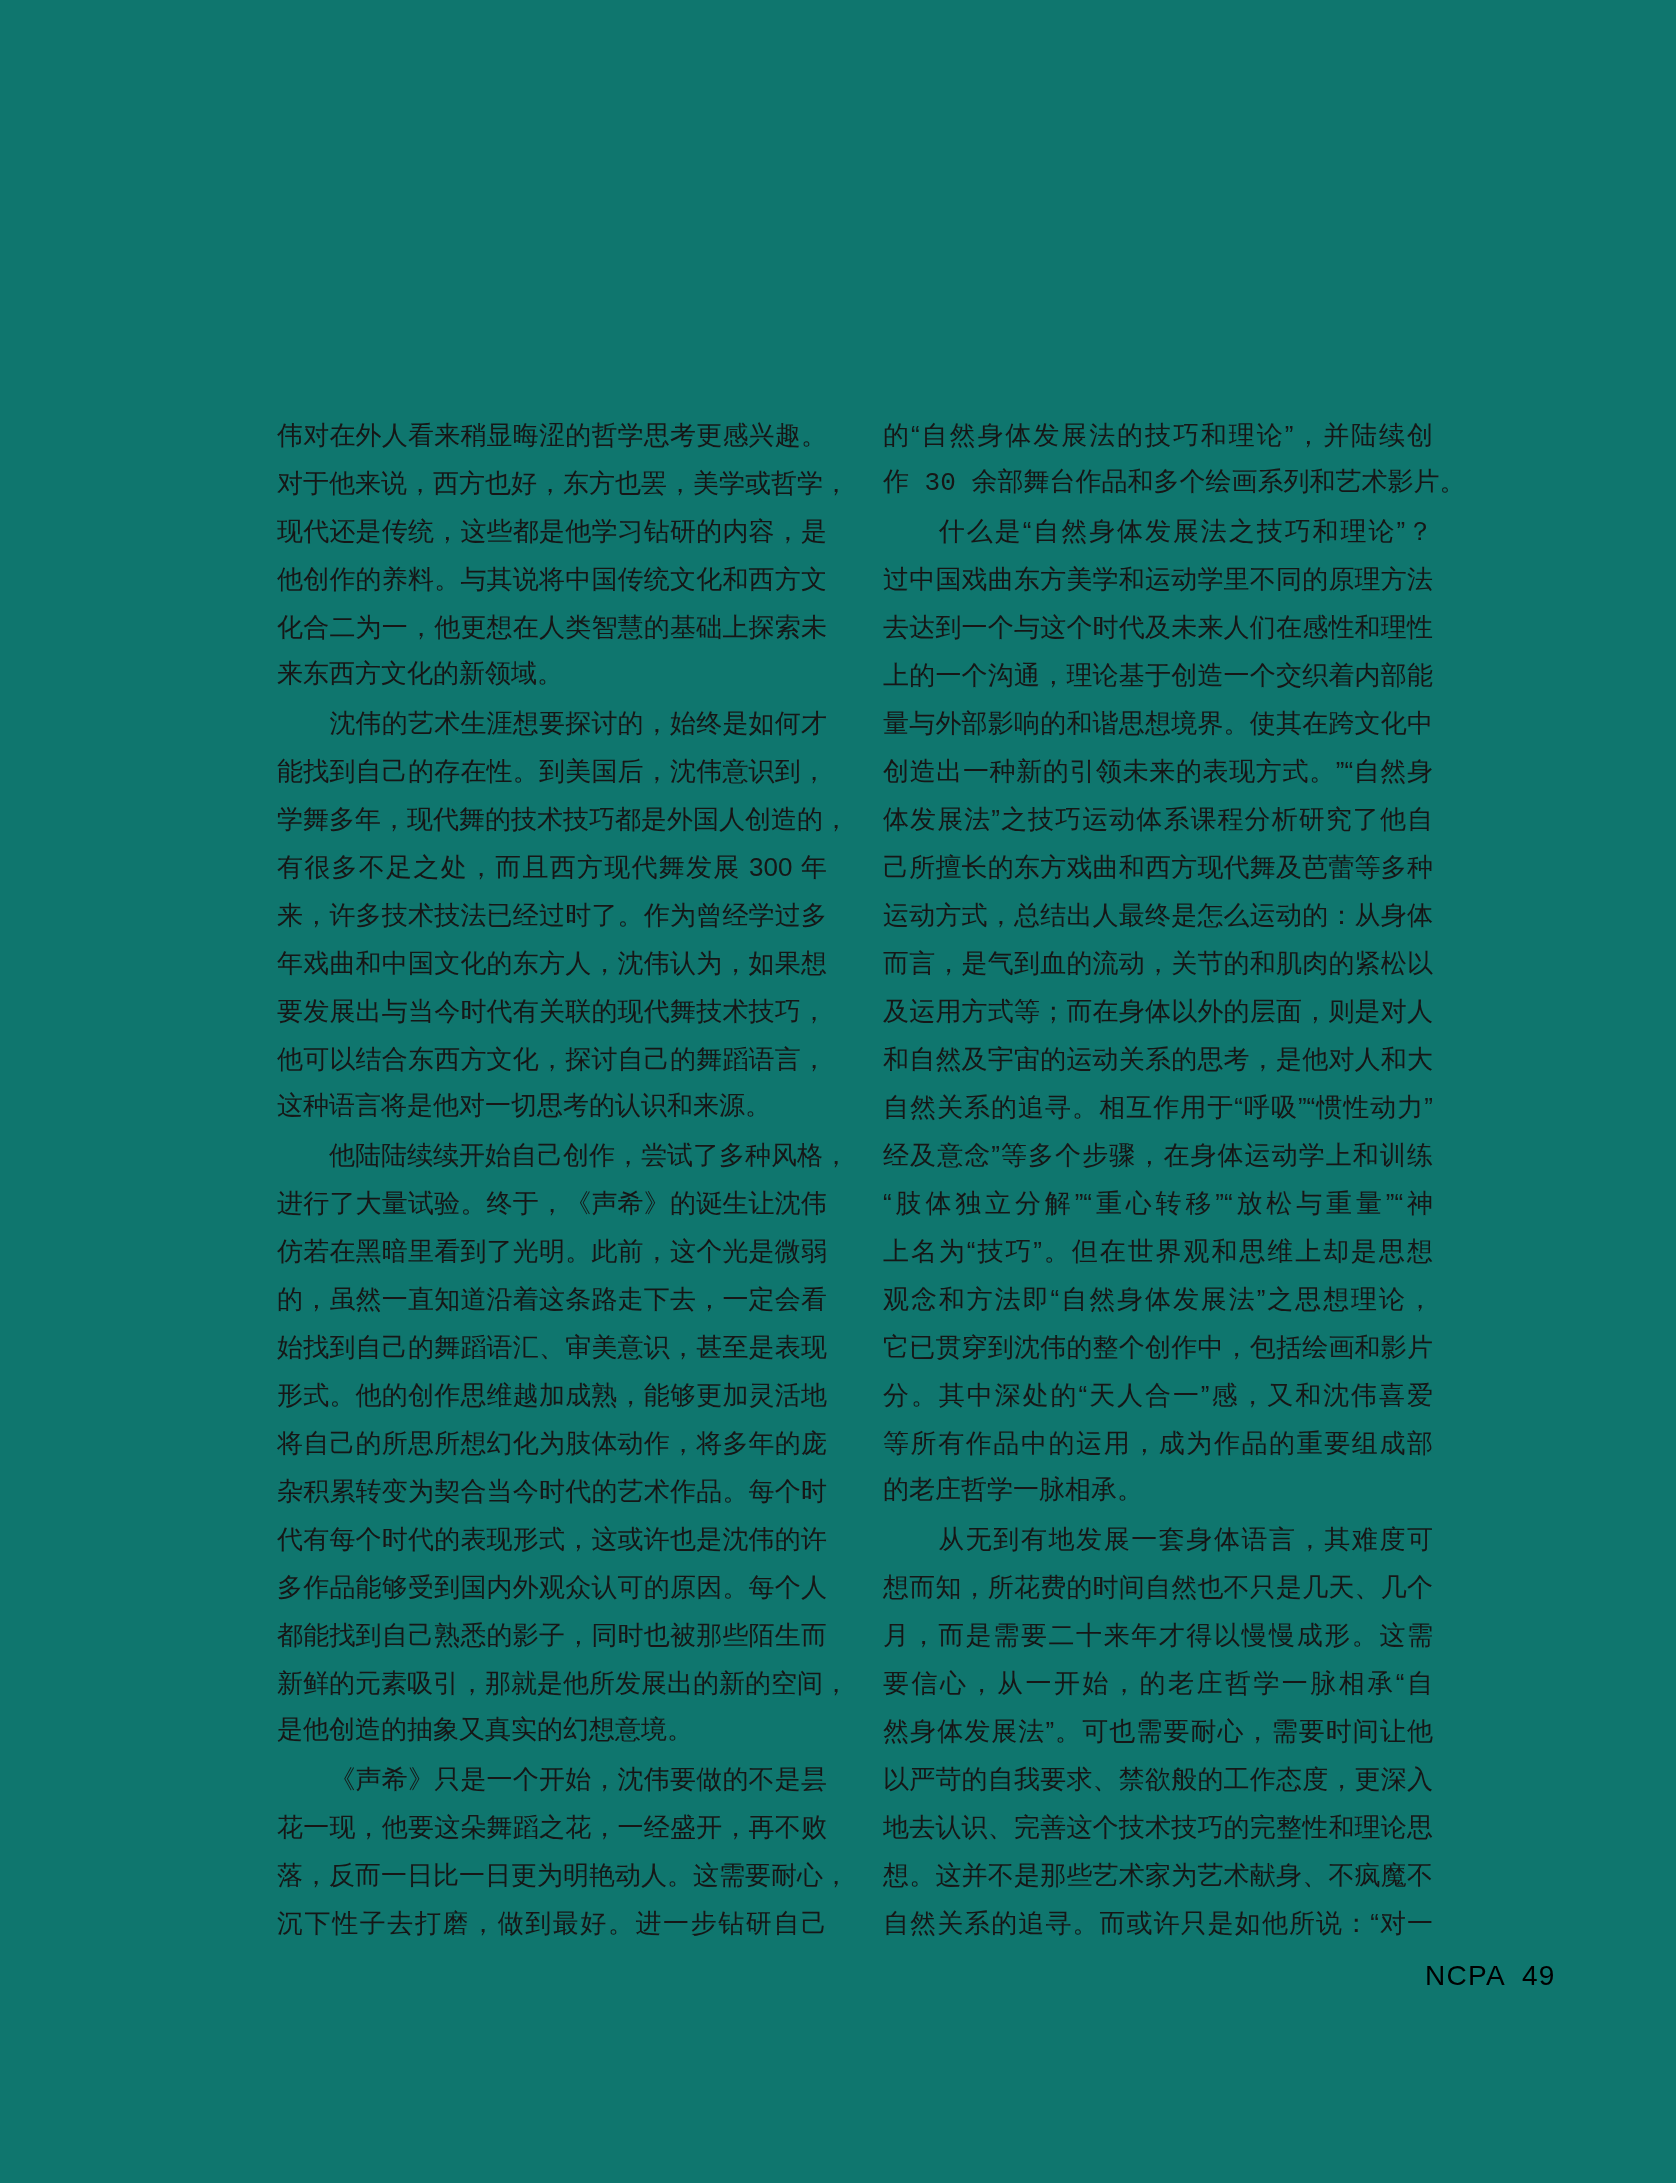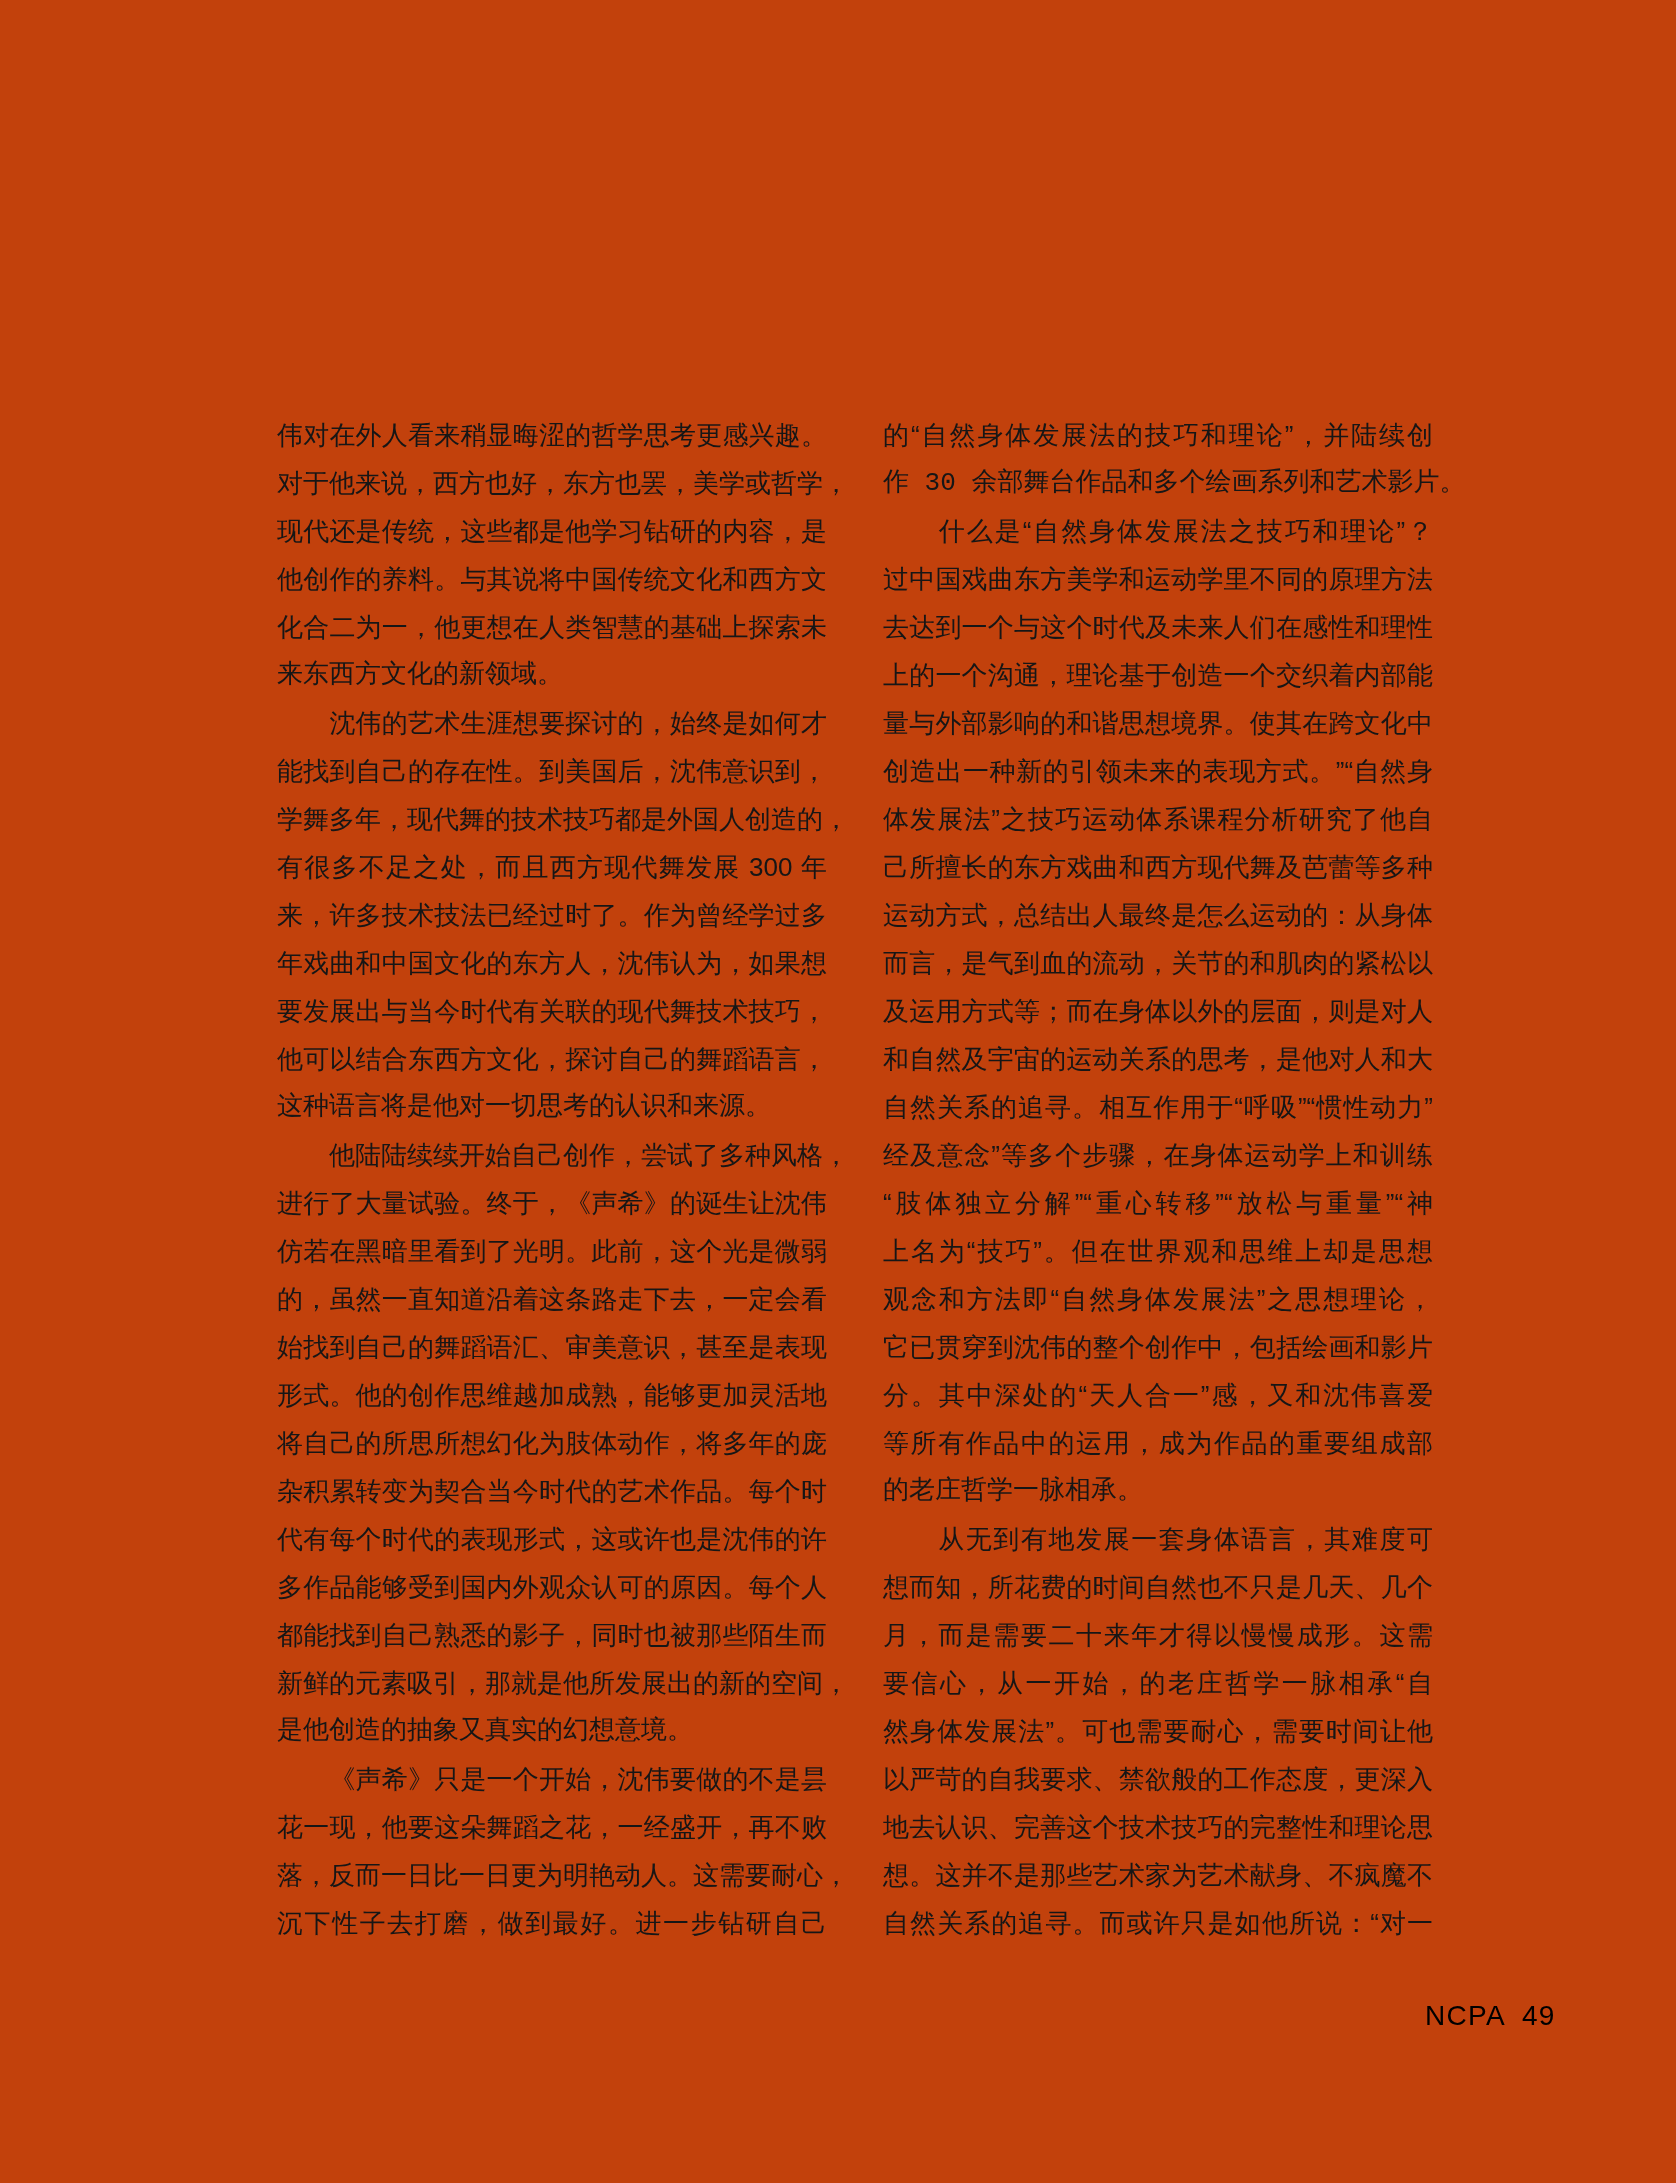--- a/index.html
+++ b/index.html
@@ -4,21 +4,21 @@
 <style>
   html, body {
     margin: 0;
     padding: 0;
     background: #ffffff;
   }
   .page {
     position: relative;
     width: 1676px;
     height: 2183px;
-    background: #c2410c;
+    background: #0f766e;
     font-family: "Liberation Sans", sans-serif;
     color: #111111;
     overflow: hidden;
   }
   .column {
     position: absolute;
     top: 411px;
     width: 550px;
     font-size: 26px;
     line-height: 48px;
@@ -33,21 +33,21 @@
     text-align-last: justify;
     text-justify: inter-character;
     overflow: visible;
   }
   .line.para-end {
     text-align-last: auto;
     font-family: Liberation Mono, monospace;
   }
   .footer {
     position: absolute;
-    top: 2000px;
+    top: 1960px;
     left: 1425px;
     display: flex;
     align-items: baseline;
     gap: 16px;
     font-size: 28px;
     color: #000000;
     letter-spacing: 1.3px;
   }
 </style>
 </head>

